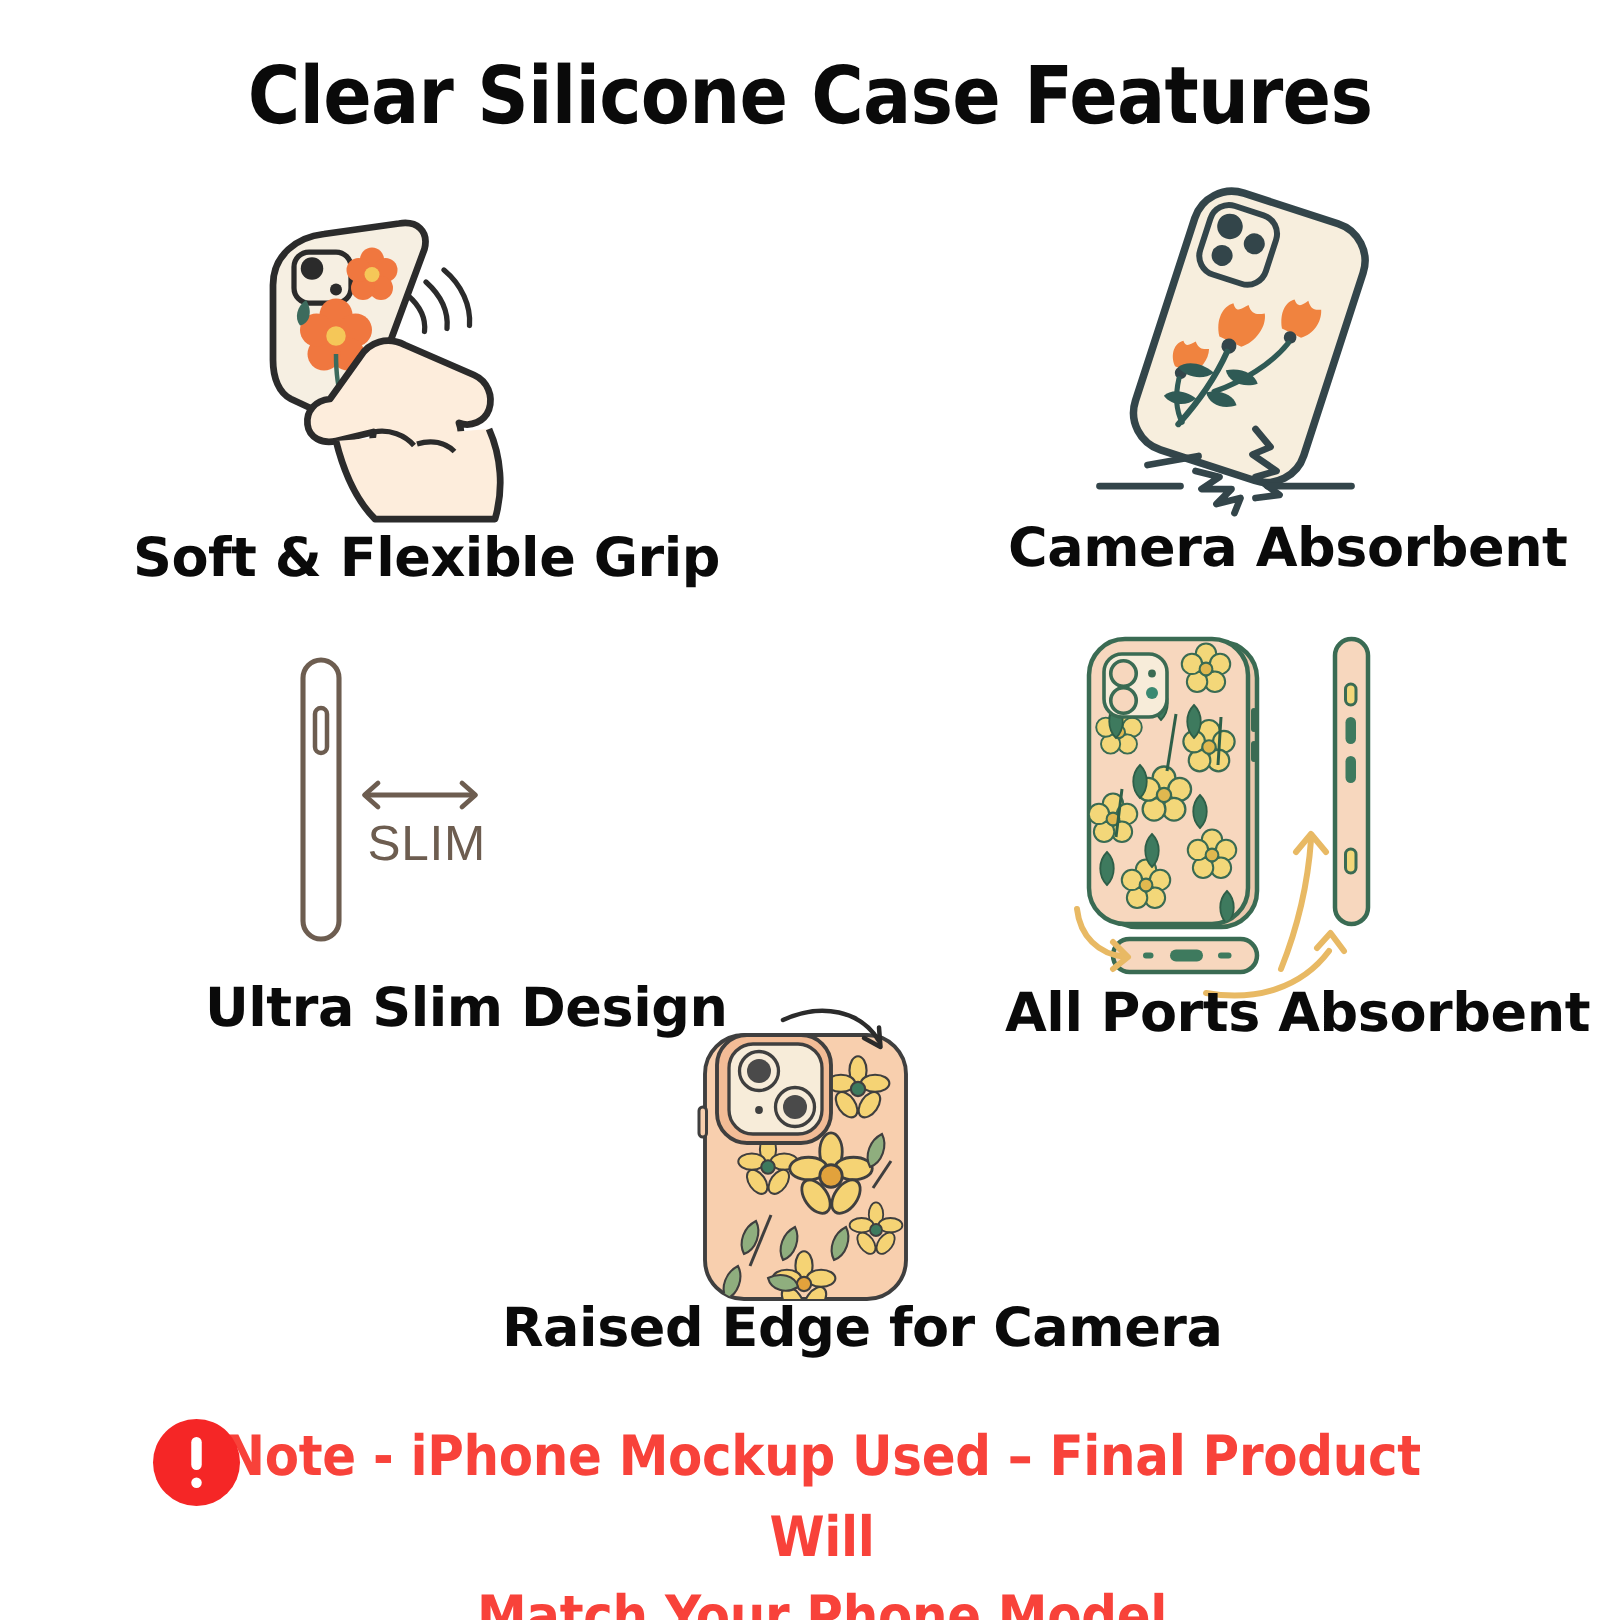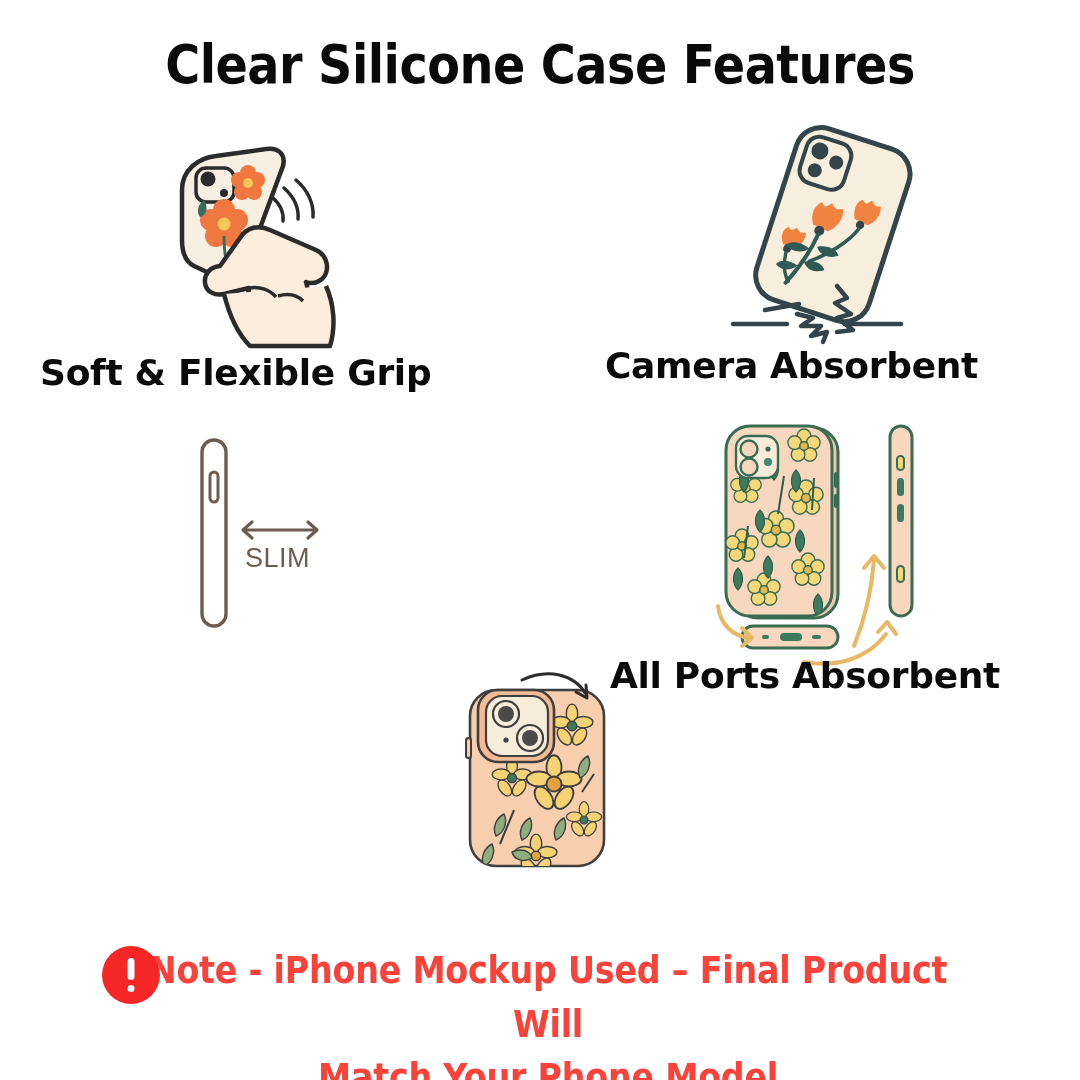--- a/index.html
+++ b/index.html
@@ -18,21 +18,21 @@
     font-size: 53px;
     font-weight: 700;
     letter-spacing: -0.5px;
     color: #0a0a0a;
     font-family: "DejaVu Sans", sans-serif;
     font-stretch: condensed;
   }
 
   .feature-label {
     position: absolute;
-    text-align: left;
+    text-align: right;
     font-size: 36px;
     font-weight: 700;
     color: #0a0a0a;
     letter-spacing: -0.3px;
     white-space: nowrap;
     font-family: "DejaVu Sans", sans-serif;
   }
 
   
   .f1-art { position: absolute; left: 120px; top: 118px; width: 270px; height: 230px; }
@@ -96,21 +96,21 @@
     font-family: "DejaVu Sans", sans-serif;
     font-stretch: condensed;
     letter-spacing: -0.2px;
     margin-left: -60px;
   }
   .note-line2 { display: block; }
 
   .slim-text {
     position: absolute;
     left: 245px; top: 543px;
-    font-size: 27px;
+    font-size: 33px;
     color: #6d5d50;
     font-family: "Liberation Sans", sans-serif;
     letter-spacing: 0.5px;
     text-align: right;
   }
   svg { display: block; overflow: visible; }
 </style>
 </head>
 <body>
 
@@ -206,20 +206,21 @@
         <rect x="22" y="44" width="8" height="30" rx="4" fill="#ffffff" stroke="#6d5d50" stroke-width="3"></rect>
       </g>
       <g stroke="#6d5d50" stroke-width="3.2" fill="none" stroke-linecap="round" stroke-linejoin="round">
         <path d="M56 102 L128 102"></path>
         <path d="M64 94 L55 102 L64 110"></path>
         <path d="M120 94 L129 102 L120 110"></path>
       </g>
     </svg>
   </div>
   <div class="slim-text">SLIM</div>
+  <div class="feature-label f3-label">Ultra Slim Design</div>
 
   <div class="f4-art">
     <svg viewBox="0 0 240 245" width="240" height="245">
       <defs>
         <clipPath id="caseClip4">
           <rect x="18" y="8" width="106" height="190" rx="24"></rect>
         </clipPath>
       </defs>
       <g>
         <rect x="26" y="10" width="104" height="190" rx="24" fill="#ecc9ae" stroke="#3a6b53" stroke-width="3"></rect>
@@ -405,20 +406,21 @@
         <circle cx="78" cy="70" r="13" fill="#f7ecd9" stroke="#3f3f3f" stroke-width="2.2"></circle>
         <circle cx="78" cy="70" r="8" fill="#4a4a4a"></circle>
         <circle cx="54" cy="72" r="2.6" fill="#3f3f3f"></circle>
       </g>
       <g fill="none" stroke="#2b2b2b" stroke-width="3" stroke-linecap="round" stroke-linejoin="round">
         <path d="M70 12 C96 0 122 6 134 26"></path>
         <path d="M124 24 L135 30 L134 17"></path>
       </g>
     </svg>
   </div>
+  <div class="feature-label f5-label">Raised Edge for Camera</div>
 
   <div class="note">
     <div class="note-icon"></div>
     <div class="note-text">
       <span>Note - iPhone Mockup Used – Final Product Will</span>
       <span class="note-line2">Match Your Phone Model</span>
     </div>
   </div>
 
 </div>

